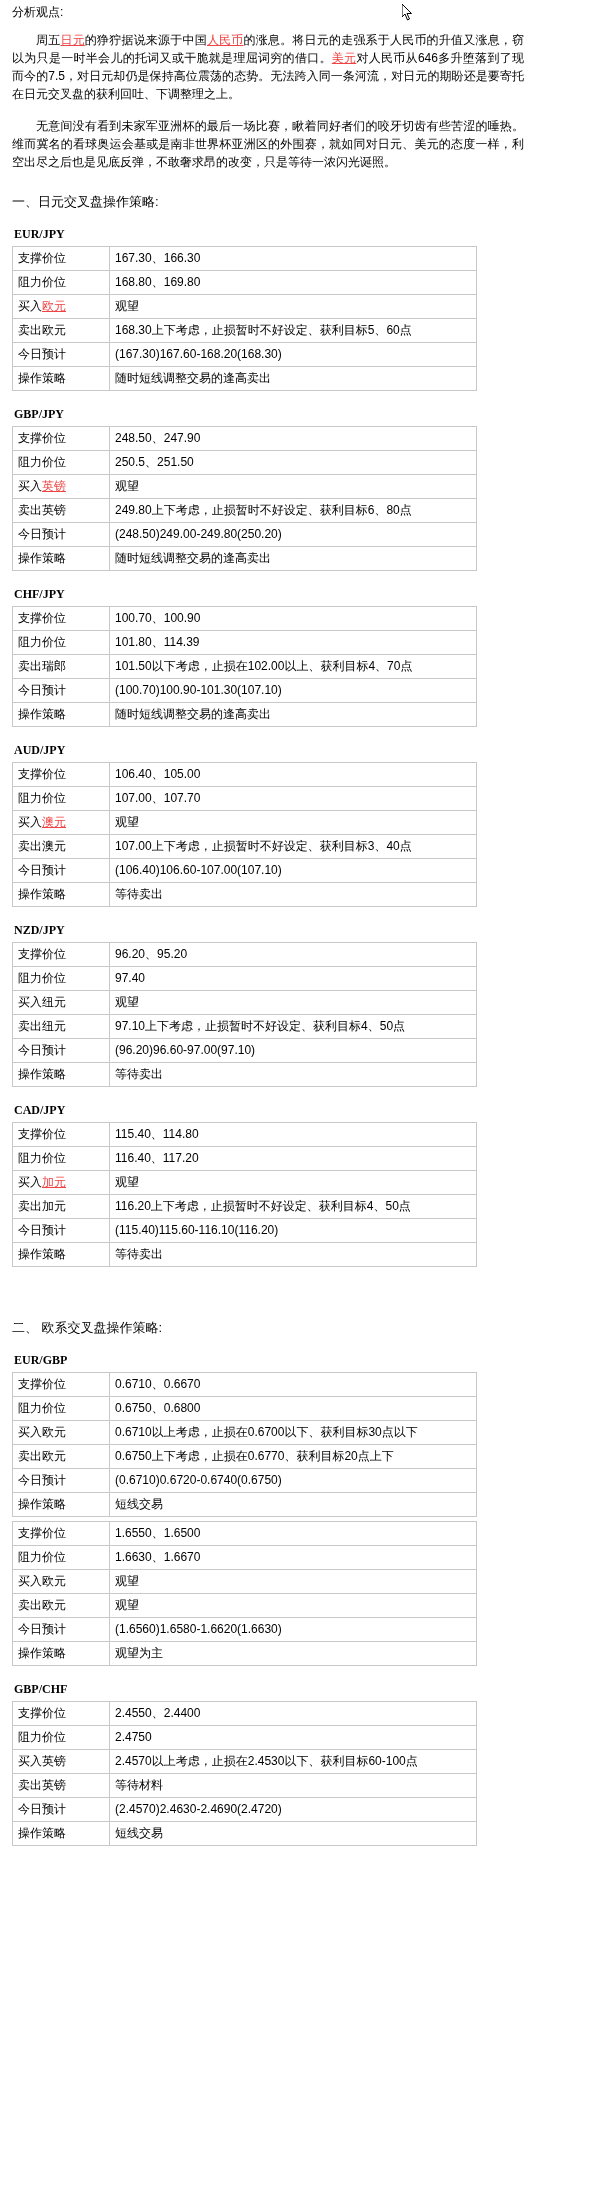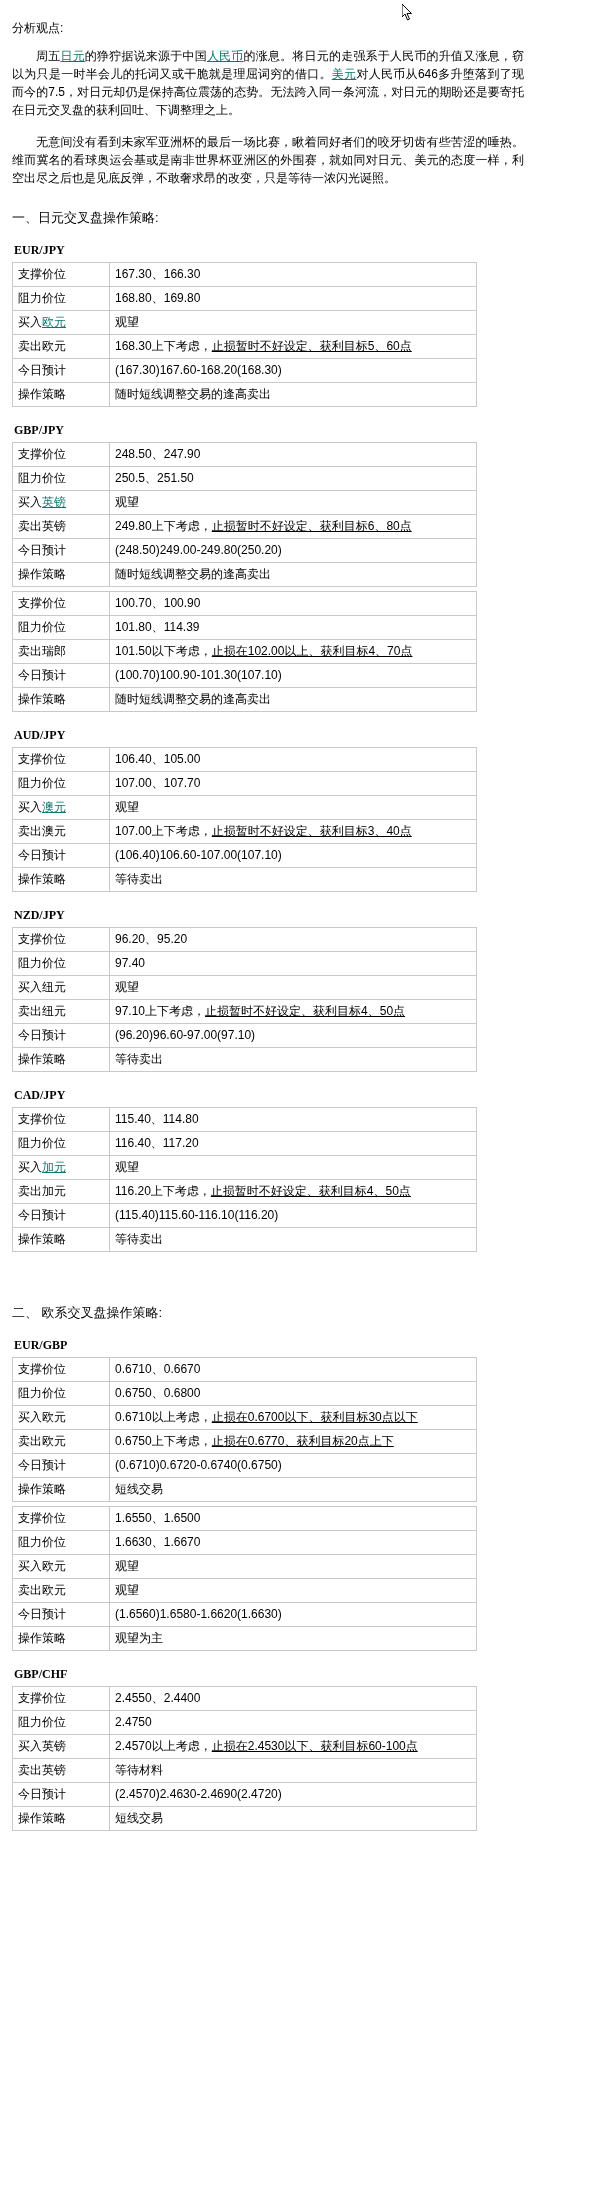--- a/index.html
+++ b/index.html
@@ -6,36 +6,36 @@
   body{
     width:601px;
     background:#ffffff;
     font-family:"Liberation Sans","DejaVu Sans",sans-serif;
     font-size:12px;
     color:#000000;
   }
   .page{
     width:536px;
     box-sizing:border-box;
-    padding:20px 12px 20px 12px;
+    padding:4px 12px 20px 12px;
     position:relative;
   }
   .intro-line{
     font-size:12px;
     line-height:17px;
     margin:0 0 10px 0;
   }
   .para{
     font-size:12px;
     line-height:18px;
     text-indent:24px;
     margin:0 0 14px 0;
     text-align:justify;
   }
-  a.lnk{color:#0f766e;text-decoration:underline;}
+  a.lnk{color:#ef4444;text-decoration:underline;}
   .sec-title{
     font-weight:normal;
     font-size:13px;
     margin:22px 0 12px 0;
   }
   .pair-title{
     font-family:"Liberation Serif","DejaVu Serif",serif;
     font-weight:bold;
     font-size:12px;
     margin:16px 0 4px 2px;
@@ -48,21 +48,21 @@
   }
   table.tbl td{
     border:1px solid #c8c8c8;
     padding:3px 5px;
     font-size:12px;
     line-height:15px;
     vertical-align:middle;
     height:17px;
   }
   td.lbl{width:86px;}
-  .u{text-decoration:underline;text-align:center;}
+  .u{text-align:center;}
   .cursor{
     position:absolute;
     top:4px;
     left:402px;
     width:11px;
     height:17px;
     pointer-events:none;
   }
   .gap{height:26px;}
 </style>
@@ -131,20 +131,21 @@
           <tr>
             <td class="lbl">今日预计</td>
             <td>(248.50)249.00-249.80(250.20)</td>
           </tr>
           <tr>
             <td class="lbl">操作策略</td>
             <td>随时短线调整交易的逢高卖出</td>
           </tr>
         </tbody>
       </table>
+      <div class="pair-title">CHF/JPY</div>
       <table class="tbl">
         <tbody>
           <tr>
             <td class="lbl">支撑价位</td>
             <td>100.70、100.90</td>
           </tr>
           <tr>
             <td class="lbl">阻力价位</td>
             <td>101.80、114.39</td>
           </tr>

